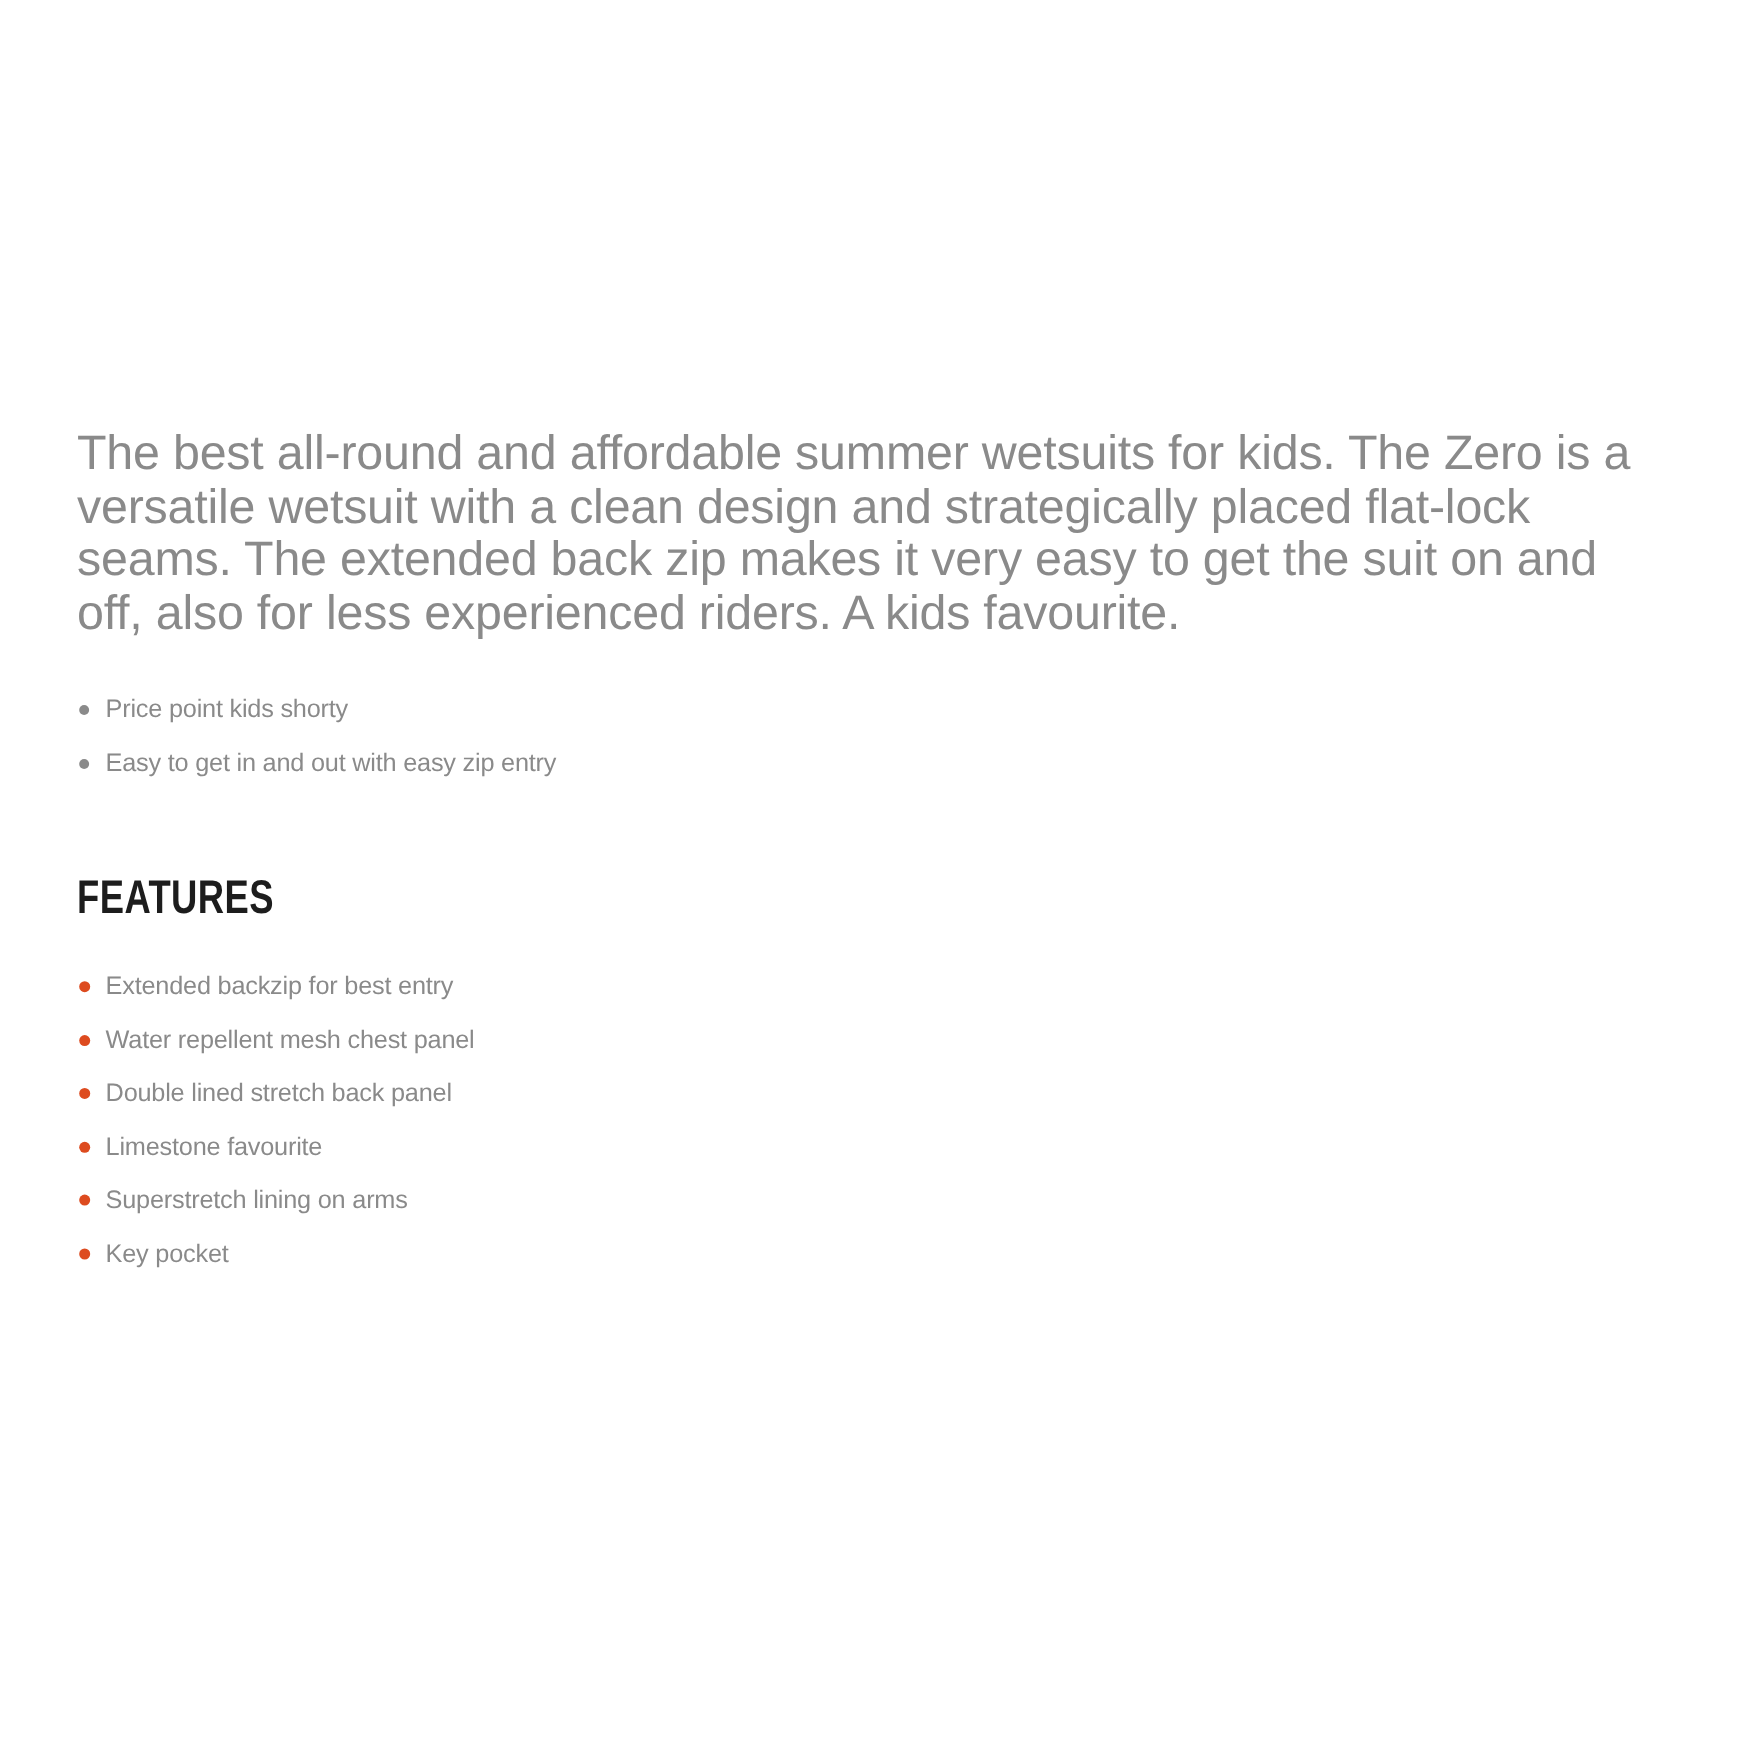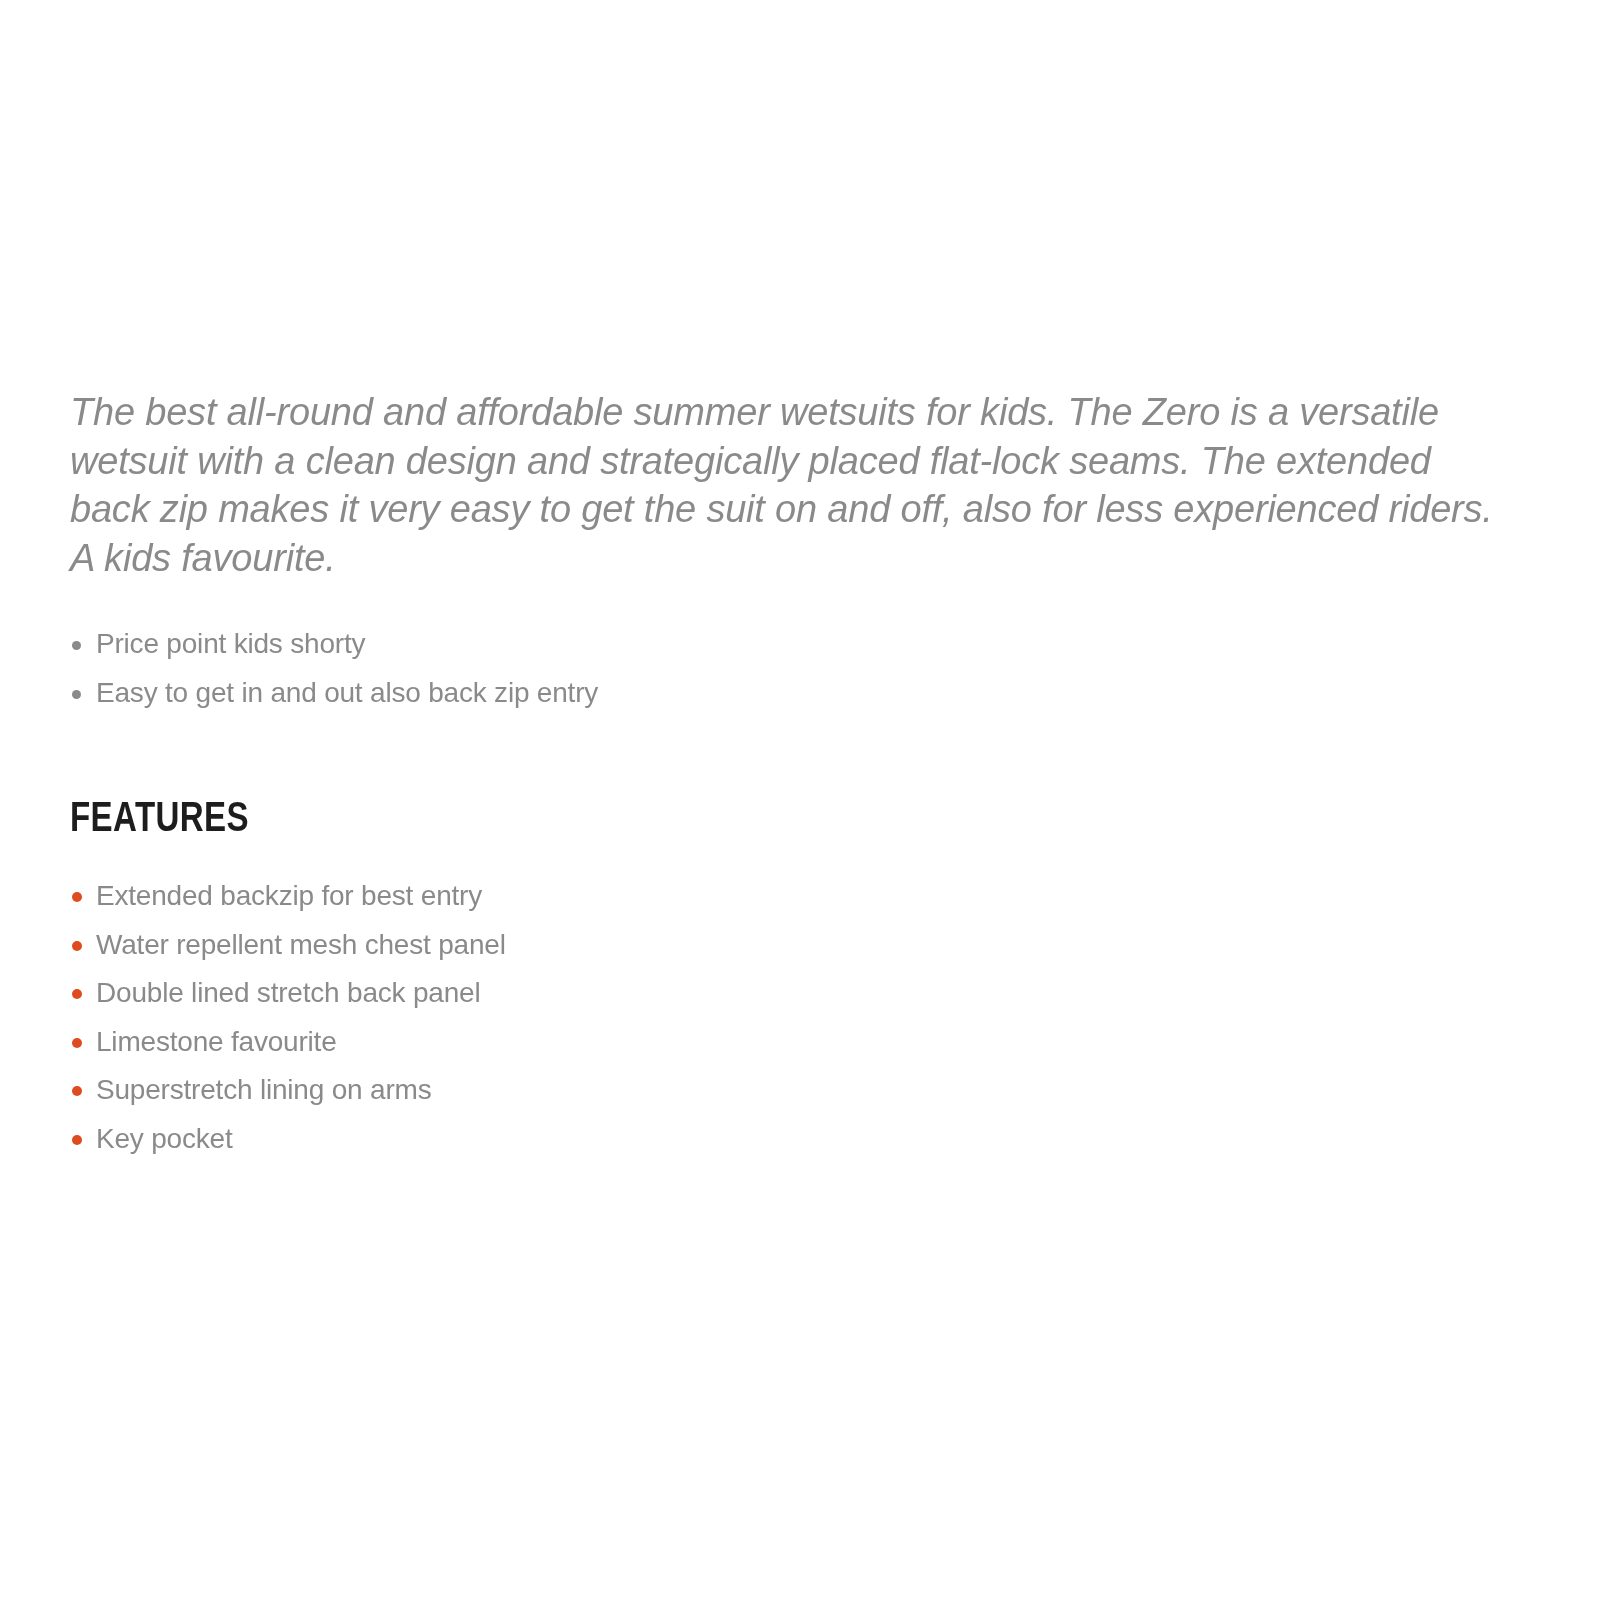--- a/index.html
+++ b/index.html
@@ -16,34 +16,33 @@
     font-family: "Liberation Sans", sans-serif;
     overflow: hidden;
   }
   .content {
     position: absolute;
     left: 70px;
     top: 388px;
     width: 1442px;
   }
   .desc-paragraph {
-    font-size: 38px;
+    font-size: 44px;
     line-height: 48.5px;
     color: var(--body-text);
     letter-spacing: -0.2px;
     margin-bottom: 38px;
-    font-style: italic;
   }
   .bullet-list {
     list-style: none;
   }
   .bullet-item {
     position: relative;
     padding-left: 26px;
-    font-size: 28px;
+    font-size: 23px;
     line-height: 48.5px;
     color: var(--body-text);
     letter-spacing: -0.2px;
   }
   .bullet-dot {
     position: absolute;
     left: 2px;
     top: 20px;
     width: 10px;
     height: 10px;
@@ -72,21 +71,21 @@
 
   <p class="desc-paragraph">The best all-round and affordable summer wetsuits for kids. The Zero is a versatile wetsuit with a clean design and strategically placed flat-lock seams. The extended back zip makes it very easy to get the suit on and off, also for less experienced riders. A kids favourite.</p>
 
   <ul class="bullet-list intro-list">
       <li class="bullet-item">
       <span class="bullet-dot gray"></span>
       <span class="item-text">Price point kids shorty</span>
     </li>
       <li class="bullet-item">
       <span class="bullet-dot gray"></span>
-      <span class="item-text">Easy to get in and out also back zip entry</span>
+      <span class="item-text">Easy to get in and out with easy zip entry</span>
     </li>
     </ul>
 
   <h2 class="features-heading">FEATURES</h2>
 
   <ul class="bullet-list features-list">
       <li class="bullet-item">
       <span class="bullet-dot accent"></span>
       <span class="item-text">Extended backzip for best entry</span>
     </li>

